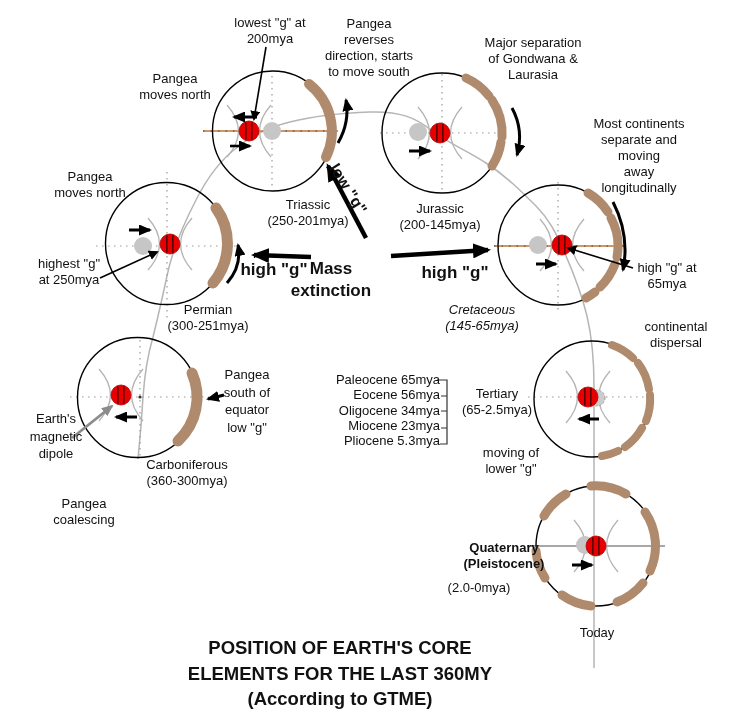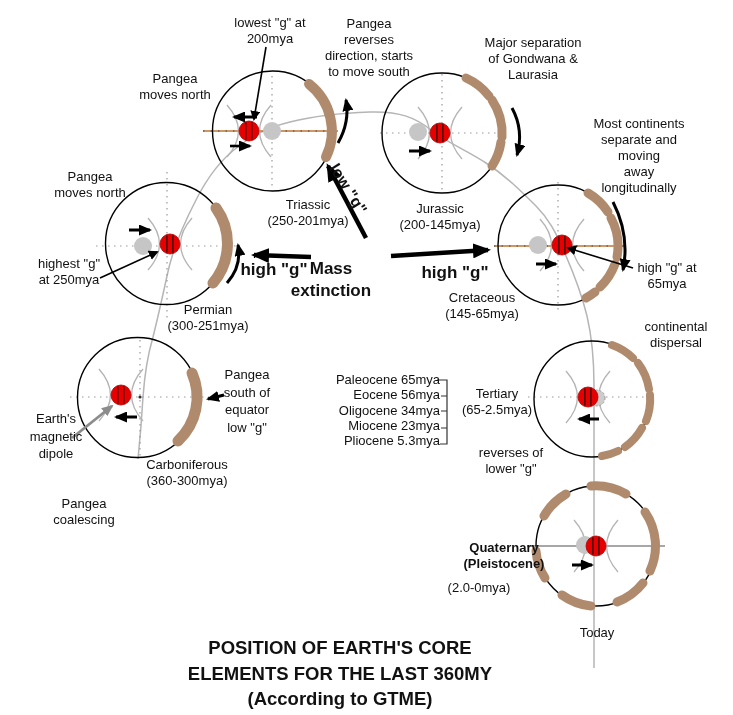--- a/index.html
+++ b/index.html
@@ -190,32 +190,32 @@
 65mya</div>
 <div class="lbl" style="left:676px;top:319px;">continental
 dispersal</div>
 <div class="lbl" style="left:247px;top:366px;line-height:1.35;">Pangea
 south of
 equator
 low "g"</div>
 <div class="lbl" style="left:56px;top:410px;line-height:1.35;">Earth's
 magnetic
 dipole</div>
-<div class="lbl" style="left:511px;top:445px;">reverses of
+<div class="lbl" style="left:511px;top:445px;">moving of
 lower "g"</div>
 <div class="lbl" style="left:84px;top:496px;">Pangea
 coalescing</div>
 
 <div class="lbl" style="left:308px;top:197px;">Triassic
 (250-201mya)</div>
 <div class="lbl" style="left:440px;top:201px;">Jurassic
 (200-145mya)</div>
 <div class="lbl" style="left:208px;top:302px;">Permian
 (300-251mya)</div>
-<div class="lbl" style="left:482px;top:290px;">Cretaceous
+<div class="lbl" style="left:482px;top:302px;font-style:italic;">Cretaceous
 (145-65mya)</div>
 <div class="lbl" style="left:187px;top:457px;">Carboniferous
 (360-300mya)</div>
 <div class="lbl" style="left:497px;top:386px;">Tertiary
 (65-2.5mya)</div>
 <div class="lbl" style="left:504px;top:540px;font-weight:bold;">Quaternary
 (Pleistocene)</div>
 <div class="lbl" style="left:479px;top:580px;">(2.0-0mya)</div>
 <div class="lbl" style="left:597px;top:625px;">Today</div>
 

